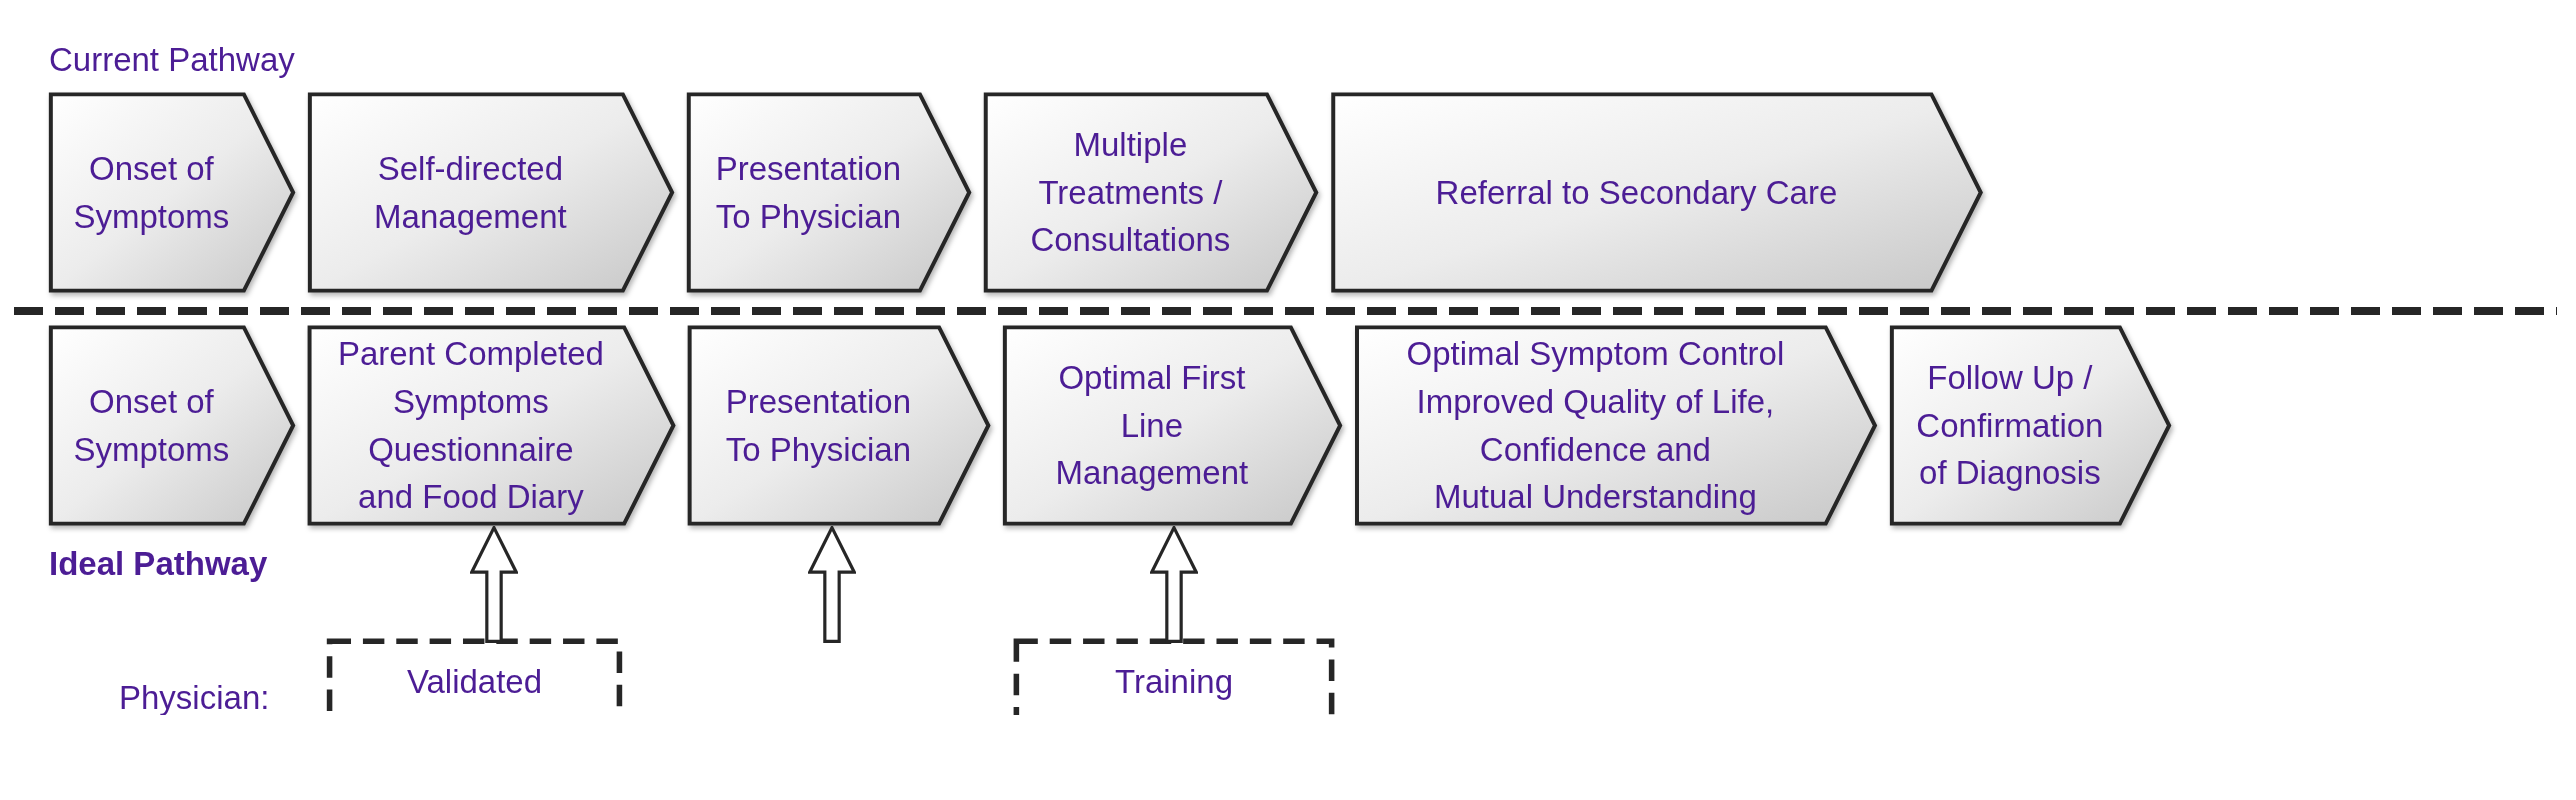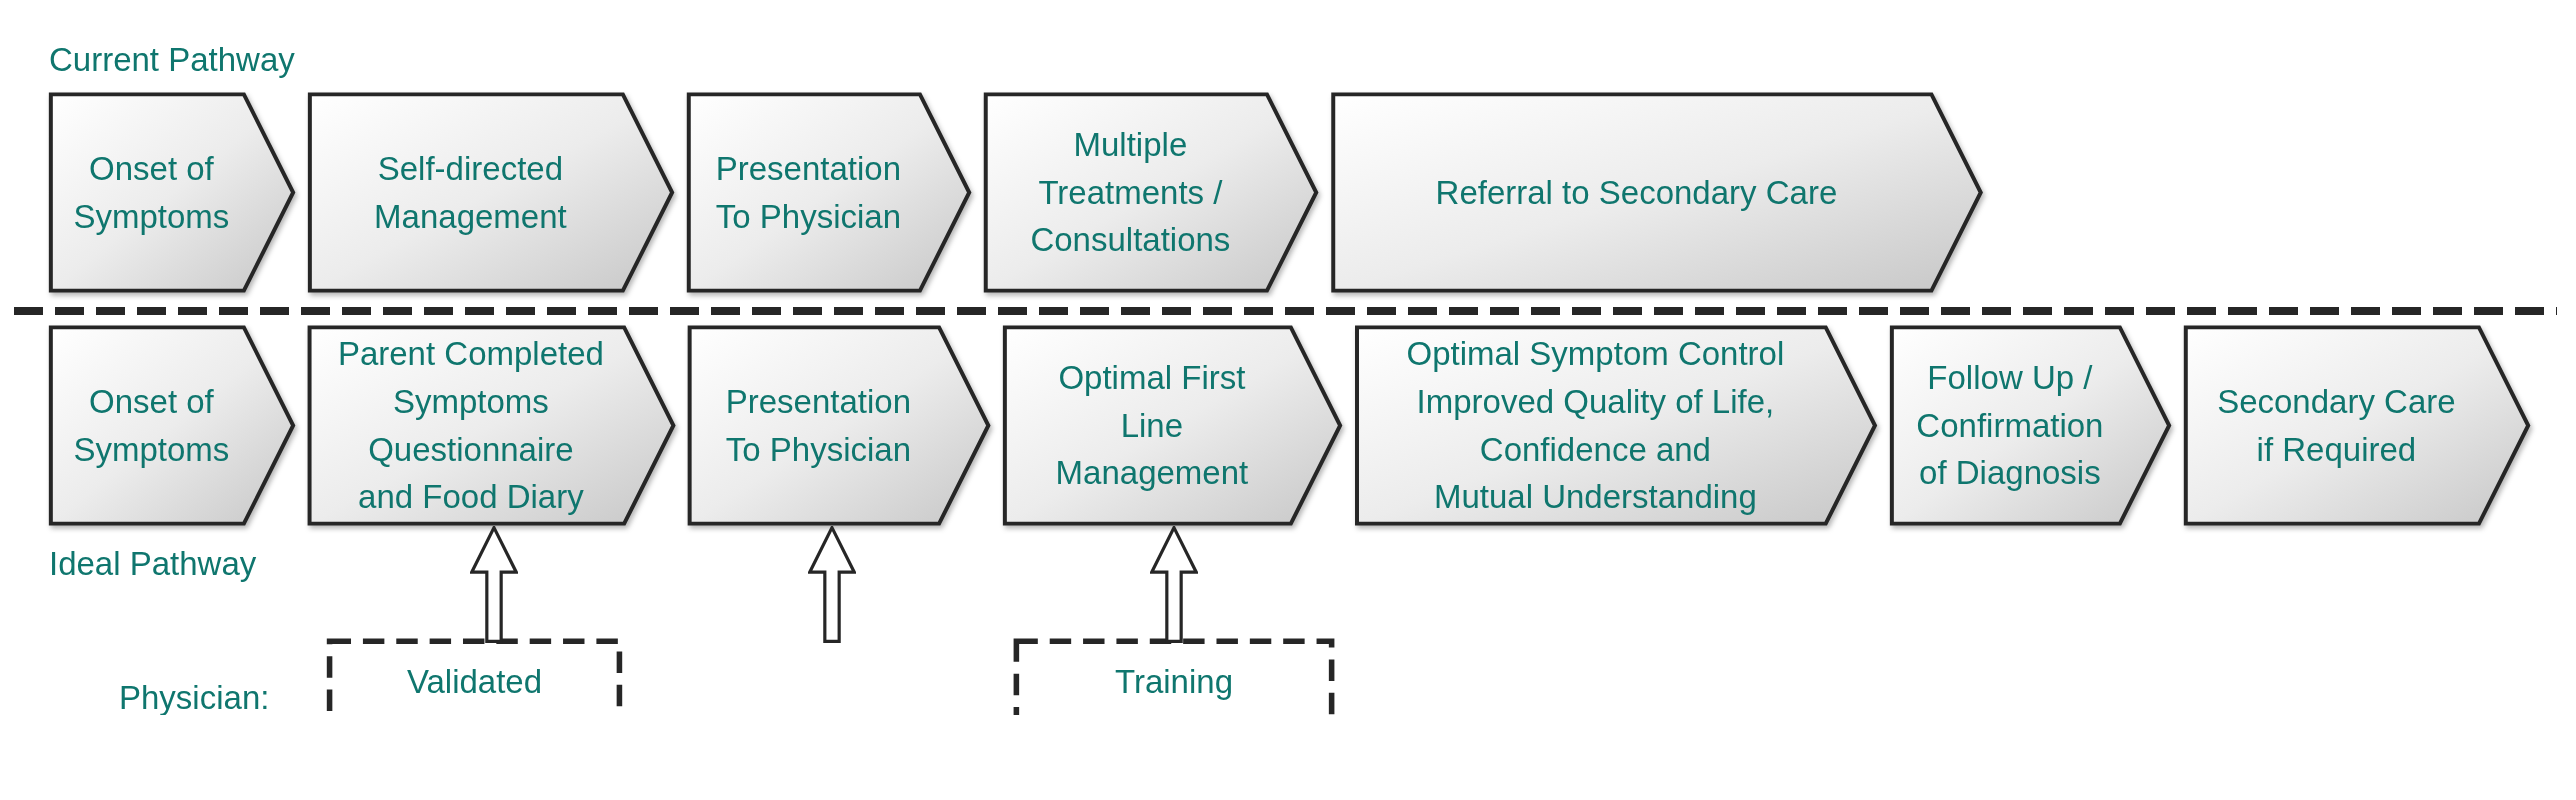--- a/index.html
+++ b/index.html
@@ -1,36 +1,36 @@
 <!DOCTYPE html>
 <html style="font-size:12.7px"><head>
 <meta charset="utf-8">
 <style>
   html,body{margin:0;padding:0;background:#ffffff;}
   .canvas{
     position:relative;
     width:2576px;height:715px;
     background:#ffffff;
     font-family:"Liberation Sans",sans-serif;
-    color:#0f766e;
+    color:#4c1d95;
     overflow:hidden;
   }
   .row{position:absolute;display:flex;gap:11px;height:201px;}
   .top-row{left:48px;top:92px;}
   .bottom-row{left:48px;top:325px;}
   .chev{position:relative;height:100%;flex:none;}
   .chev svg.shape{position:absolute;left:0;top:0;filter:drop-shadow(2.4px 3.2px 2.4px rgba(90,90,90,.45));}
   .chev-label{
     position:absolute;inset:0;padding:0 8px 0 4.8px;padding-right:46px;
     display:flex;align-items:center;justify-content:center;
     text-align:center;font-size:33px;line-height:1.44;white-space:pre-line;
   }
   .row-label{position:absolute;font-size:33px;line-height:1.2;}
   #label-current{left:49px;top:40px;}
-  #label-ideal{left:49px;top:544px;}
+  #label-ideal{left:49px;top:544px;font-weight:bold;}
   #label-requires{left:119px;top:678px;}
   .separator{
     position:absolute;left:14.3px;right:19px;top:307px;height:8px;
     background:repeating-linear-gradient(to right,#262626 0 29px,transparent 29px 41px);
   }
   .dashbox{position:absolute;top:638px;height:135px;background:#ffffff;}
   .dashbox svg.shape{position:absolute;left:0;top:0;}
   .dashbox .box-label{
     position:absolute;inset:0;display:flex;align-items:center;justify-content:center;
     text-align:center;font-size:33px;line-height:1.42;white-space:pre-line;
@@ -135,27 +135,20 @@
 Mutual Understanding</div>
     </div>
     <div class="chev" style="width:283px">
         <svg class="shape" width="283" height="201" viewBox="0 0 355 253">
           <polygon points="3,3 290,3 352,126.5 290,250 3,250" fill="url(#boxgrad)" stroke="#262626" stroke-width="5" stroke-linejoin="miter"></polygon>
         </svg>
       <div class="chev-label">Follow Up /
 Confirmation
 of Diagnosis</div>
     </div>
-    <div class="chev" style="width:348px">
-        <svg class="shape" width="348" height="201" viewBox="0 0 437 253">
-          <polygon points="3,3 372,3 434,126.5 372,250 3,250" fill="url(#boxgrad)" stroke="#262626" stroke-width="5" stroke-linejoin="miter"></polygon>
-        </svg>
-      <div class="chev-label">Secondary Care
-if Required</div>
-    </div>
   </div>
 
   <div class="row-label" id="label-ideal">Ideal Pathway</div>
 
   <div class="row-label" id="label-requires">Physician:</div>
 
   <div class="dashbox" style="left:326px;width:297px">
       <svg class="shape" width="297" height="135" viewBox="0 0 373 170">
         <rect x="4" y="4" width="365" height="162" fill="#ffffff" stroke="#262626" stroke-width="7" stroke-dasharray="27 15"></rect>
       </svg>

